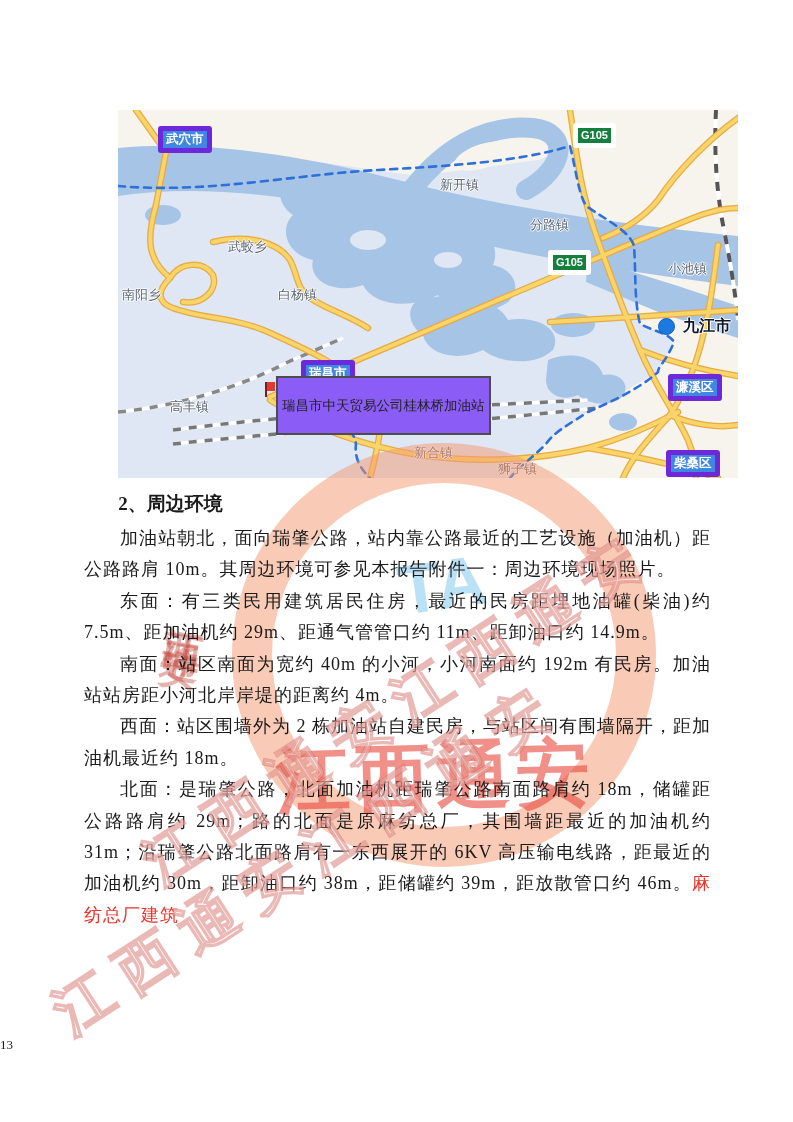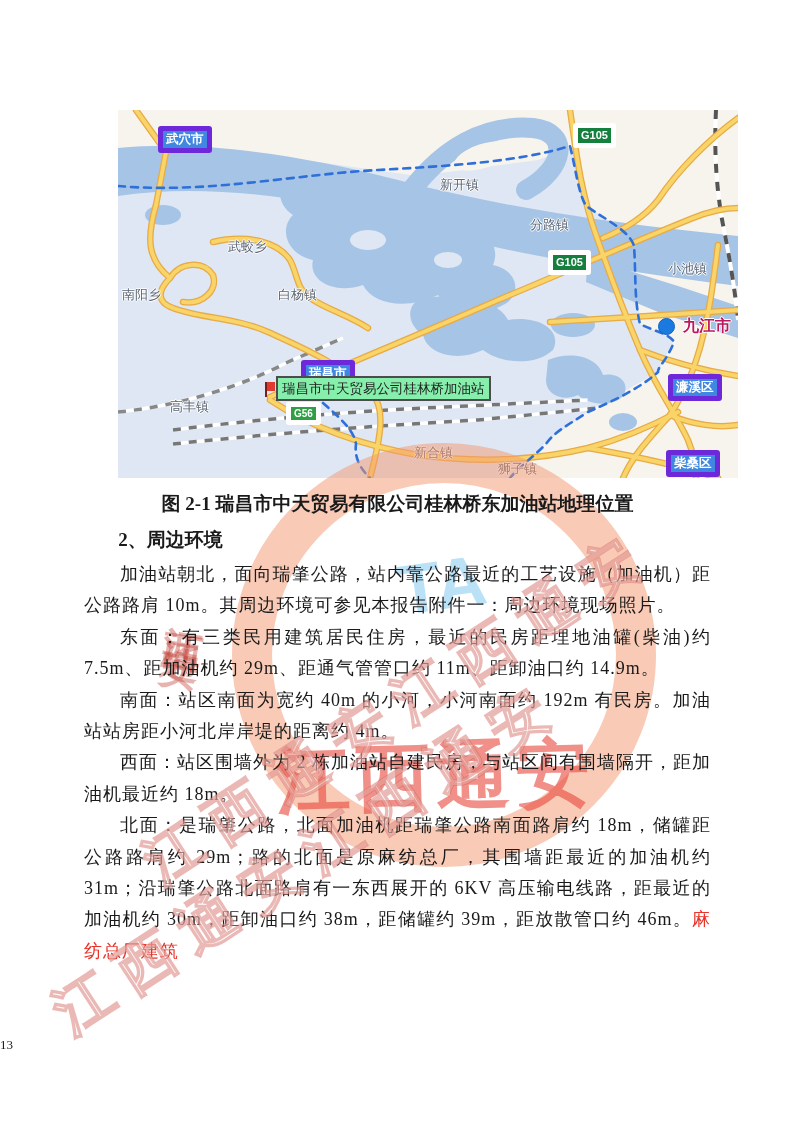--- a/index.html
+++ b/index.html
@@ -12,35 +12,35 @@
           border-bottom:2px solid #111;padding-bottom:7px;
           font-size:13.5px;font-weight:bold;z-index:2;}
 
   
   .map{position:absolute;left:118px;top:110px;width:620px;height:368px;
        background:#f7f4ee;z-index:0;overflow:hidden;}
   .map svg{position:absolute;left:0;top:0;}
   .maplabel{position:absolute;font-family:"Liberation Sans","DejaVu Sans",sans-serif;
             font-size:13px;color:#5b6575;white-space:nowrap;z-index:2;
             text-shadow:1px 0 #fff,-1px 0 #fff,0 1px #fff,0 -1px #fff;}
-  .citylabel{font-size:16px;color:#be185d;font-weight:bold;}
+  .citylabel{font-size:16px;color:#0f172a;font-weight:bold;}
   .badge{position:absolute;font-family:"Liberation Sans","DejaVu Sans",sans-serif;
          font-size:12.5px;font-weight:bold;color:#fff;background:#3f87e0;
          border:5px solid #6d28d9;border-radius:3px;padding:0 3px;line-height:17px;
          white-space:nowrap;z-index:2;}
   .badge.route{background:#15803d;border-color:#fff;font-size:11px;line-height:15px;border-radius:3px;}
   .badge.g56{background:#2f9e44;border-color:#fff;font-size:10px;line-height:13px;z-index:3;}
   .bluedot{position:absolute;width:15px;height:15px;border-radius:50%;
            background:#1b7ae0;border:1px solid #0f62c0;z-index:2;}
   .marker-flag{position:absolute;z-index:4;}
   .marker-flag .pole{position:absolute;left:0;top:0;width:2px;height:15px;background:#7d1d17;}
   .marker-flag .flag{position:absolute;left:2px;top:0;width:8px;height:9px;background:#e03a2f;}
-  .station-box{position:absolute;background:#86efac;border:2px solid #4c4c4c;
+  .station-box{position:absolute;background:#8b5cf6;border:2px solid #4c4c4c;
                font-family:"Liberation Sans","DejaVu Sans",sans-serif;
-               font-size:13.5px;color:#222;line-height:19px;padding:1px 4px;
+               font-size:13.5px;color:#222;line-height:19px;padding:18px 4px;
                white-space:nowrap;z-index:4;}
 
   
   .content{position:absolute;left:84px;top:489px;width:627px;z-index:2;
            font-size:18px;line-height:31.4px;letter-spacing:1px;}
   .fig-caption{text-align:center;font-weight:bold;font-size:19px;letter-spacing:0;
                margin:0 0 6px 0;line-height:30px;}
   .sec-heading{font-size:19px;font-weight:bold;margin:0 0 4px 0;line-height:30px;
                text-indent:1.8em;letter-spacing:0;}
   .content p{margin:0;text-indent:2em;text-align:justify;}
@@ -176,21 +176,20 @@
     </span>
     <span class="station-box" style="left:158px;top:266px;">瑞昌市中天贸易公司桂林桥加油站</span>
   </div>
 
   <div class="wm wm-ring"></div>
   <div class="wm wm-logo">TA</div>
   <div class="wm wm-side">江西通安</div>
   <div class="wm wm-stamp">江西通安</div>
 
   <div class="content">
-    <div class="fig-caption">图 2-1 瑞昌市中天贸易有限公司桂林桥东加油站地理位置</div>
     <div class="sec-heading">2、周边环境</div>
     <p>加油站朝北，面向瑞肇公路，站内靠公路最近的工艺设施（加油机）距公路路肩 10m。其周边环境可参见本报告附件一：周边环境现场照片。</p>
     <p>东面：有三类民用建筑居民住房，最近的民房距埋地油罐(柴油)约 7.5m、距加油机约 29m、距通气管管口约 11m、距卸油口约 14.9m。</p>
     <p>南面：站区南面为宽约 40m 的小河，小河南面约 192m 有民房。加油站站房距小河北岸岸堤的距离约 4m。</p>
     <p>西面：站区围墙外为 2 栋加油站自建民房，与站区间有围墙隔开，距加油机最近约 18m。</p>
     <p><span>北面：是瑞肇公路，北面加油机距瑞肇公路南面路肩约 18m，储罐距公路路肩约 29m；路的北面是原麻纺总厂，其围墙距最近的加油机约 31m；沿瑞肇公路北面路肩有一东西展开的 6KV 高压输电线路，距最近的加油机约 30m，距卸油口约 38m，距储罐约 39m，距放散管口约 46m。</span><span class="red-text">麻纺总厂建筑</span></p>
   </div>
 
   <div class="wm wm-diag l1">江西通安江西通安</div>
   <div class="wm wm-diag l2">江西通安江西通安</div>

